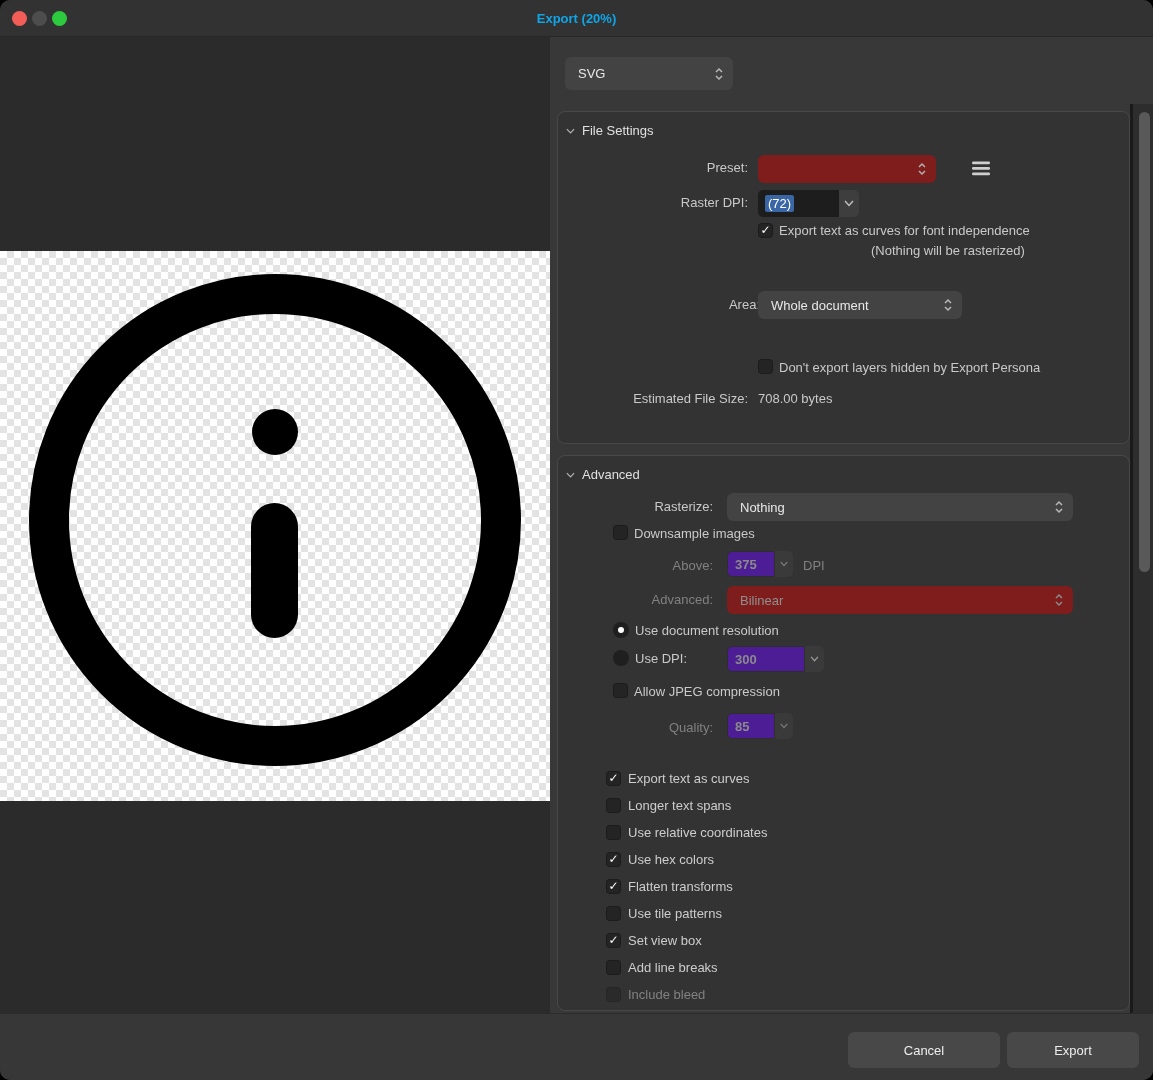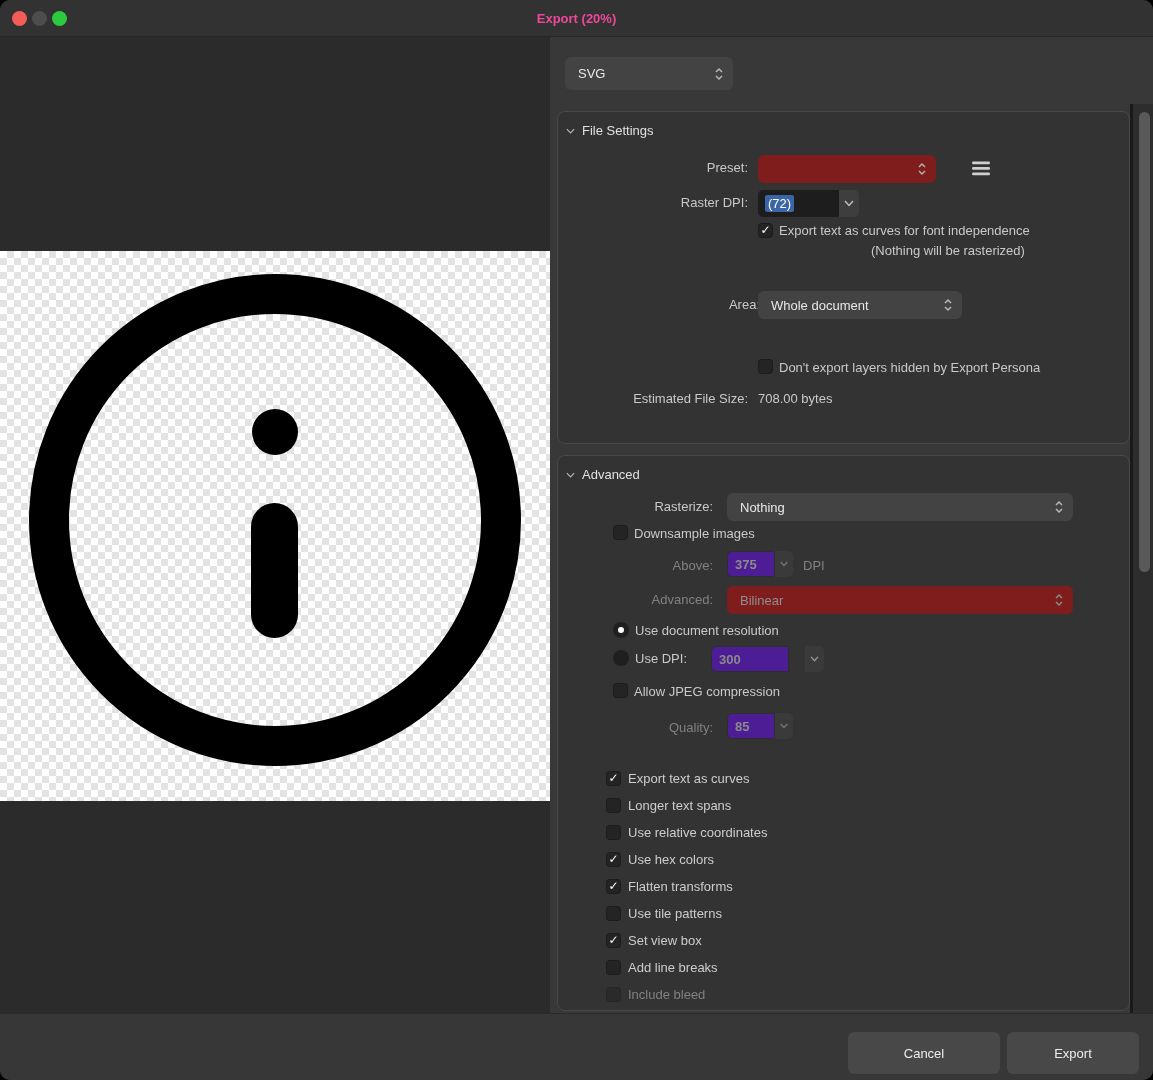--- a/index.html
+++ b/index.html
@@ -1,21 +1,21 @@
 <!DOCTYPE html>
 <html><head>
 <meta charset="utf-8">
 <style>
   html,body{margin:0;padding:0;background:#000;}
   *{box-sizing:border-box;}
   .window{position:relative;width:1153px;height:1080px;border-radius:10px;overflow:hidden;
           font-family:"Liberation Sans","DejaVu Sans",sans-serif;font-size:13px;color:#cdcdcd;background:#2b2b2b;}
   
   .titlebar{position:absolute;left:0;top:0;width:100%;height:37px;background:#323232;border-bottom:1px solid #272727;}
-  .title{position:absolute;left:0;right:0;top:0;height:37px;line-height:37px;text-align:center;color:#ec4899;font-weight:700;}
+  .title{position:absolute;left:0;right:0;top:0;height:37px;line-height:37px;text-align:center;color:#0ea5e9;font-weight:700;}
   .light{position:absolute;top:11px;width:15px;height:15px;border-radius:50%;}
   .light.red{left:12px;background:#f25d58;}
   .light.gray{left:32px;background:#4d4d4d;}
   .light.green{left:52px;background:#2dc93f;}
   
   .content{position:absolute;left:0;top:37px;width:1153px;height:976px;display:flex;}
   .left-pane{position:relative;width:550px;height:100%;background:#2b2b2b;}
   .right-pane{position:relative;flex:1;background:#383838;}
   
   .preview{position:absolute;left:0;top:214px;width:550px;height:550px;
@@ -49,21 +49,21 @@
   .opt-row{display:flex;align-items:center;gap:7px;height:15px;margin-bottom:12px;white-space:nowrap;}
   .opt-row .ocb{position:relative;flex:0 0 15px;width:15px;height:15px;background:#242424;border:1px solid #1b1b1b;border-radius:3.5px;color:#fff;font-size:12px;line-height:13px;text-align:center;}
   .opt-row .ocb .mark{display:none;}
   .opt-row .ocb.checked .mark{display:block;}
   .opt-row .ocb.off{opacity:.55;}
   
   .scrollstrip{position:absolute;right:0;top:67px;bottom:0;width:23px;background:#2d2d2d;border-left:3px solid #1a1a1a;}
   .thumb{position:absolute;right:3px;top:8px;width:11px;height:460px;border-radius:6px;background:#595959;}
   
   .footer{position:absolute;left:0;top:1013px;width:1153px;height:67px;background:#373737;border-top:1px solid #2b2b2b;}
-  .btn{position:absolute;top:18px;height:42px;background:#484848;border:none;border-radius:6px;color:#ededed;
+  .btn{position:absolute;top:18px;height:36px;background:#484848;border:none;border-radius:6px;color:#ededed;
        font-family:inherit;font-size:13px;}
   .hamb rect{fill:#cfcfcf;}
   svg{display:block;}
 </style>
 </head>
 <body>
 
 <div class="window">
 
   <div class="titlebar">
@@ -195,21 +195,21 @@
               </svg>
           </span>
         </div>
 
         <div class="radio checked" style="left:55px;top:166px;"></div>
         <div class="lbl" style="left:77px;top:167px;">Use document resolution</div>
 
         <div class="radio" style="left:55px;top:194px;"></div>
         <div class="lbl" style="left:77px;top:195px;">Use DPI:</div>
         <span class="combo-dis">
-          <span class="field" style="left:153px;top:190px;width:78px;height:26px;">300</span>
+          <span class="field" style="left:169px;top:190px;width:78px;height:26px;">300</span>
           <span class="chevbtn" style="left:247px;top:190px;width:19px;height:26px;">
             <svg width="9" height="6" viewBox="0 0 10 7">
                 <path d="M1 1 L5 5.5 L9 1" fill="none" stroke="#9a9a9a" stroke-width="1.5"></path>
               </svg>
           </span>
         </span>
 
         <div class="cb" style="left:55px;top:227px;">
           
         </div>

